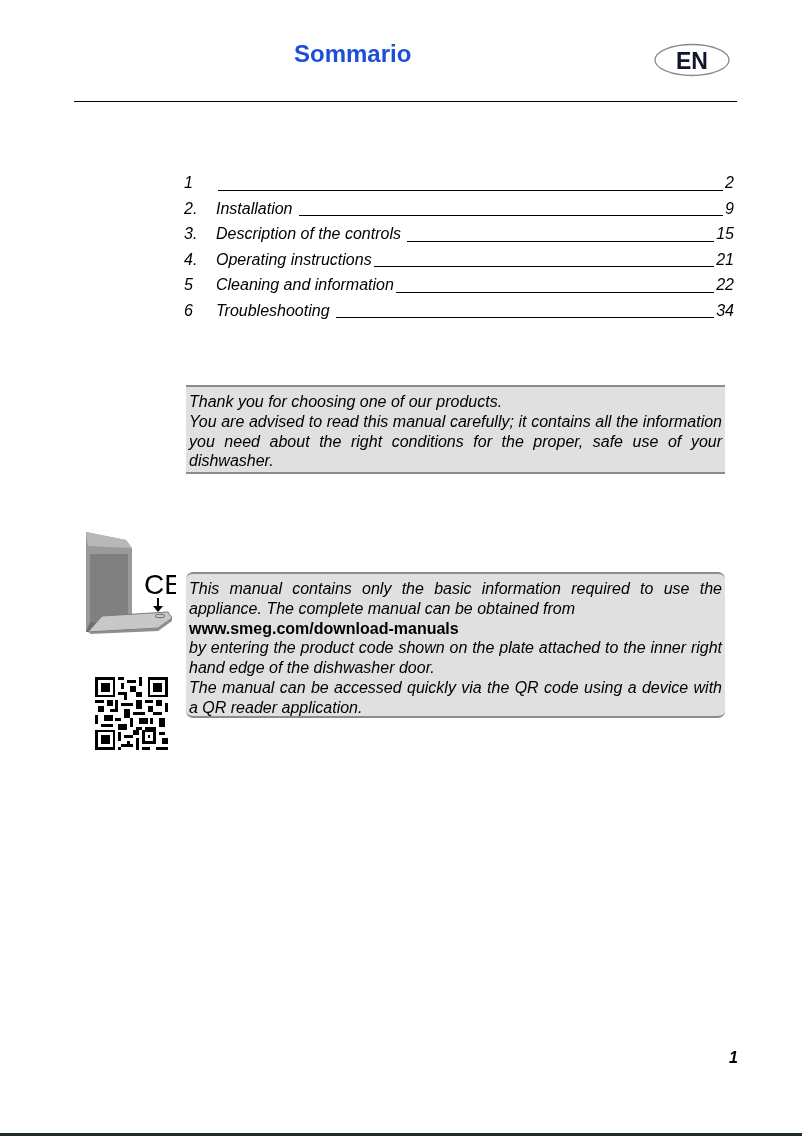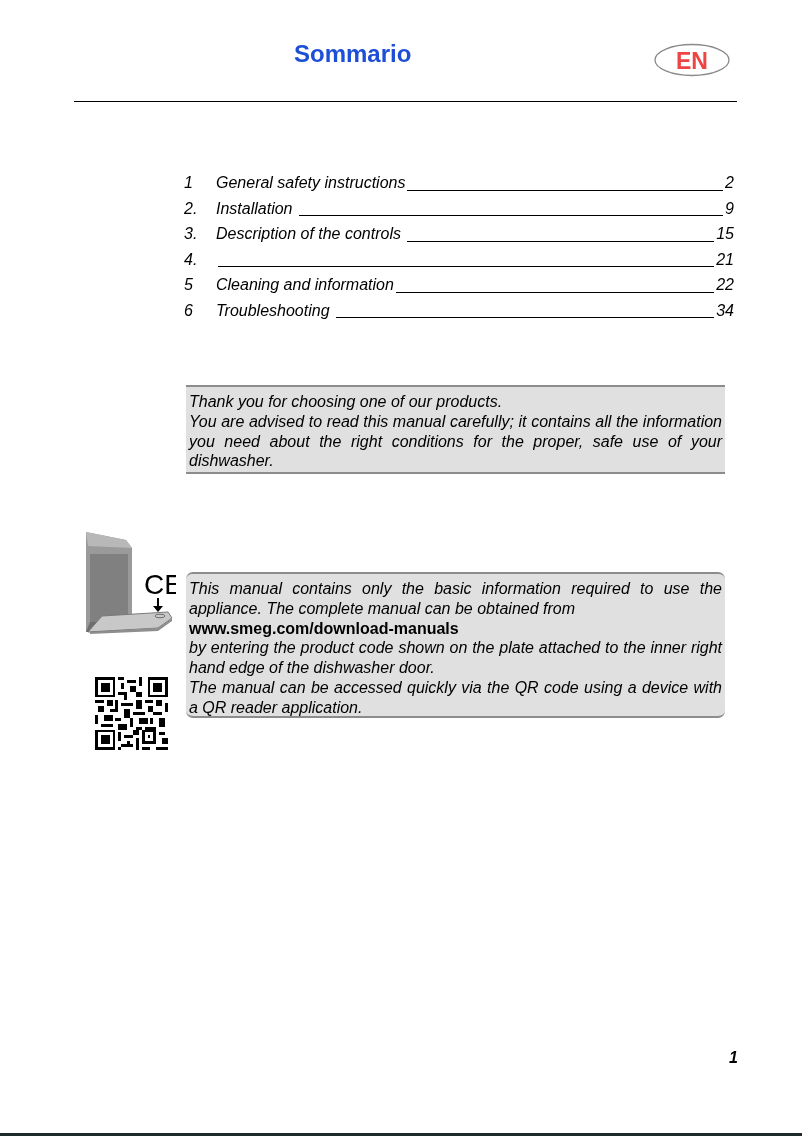--- a/index.html
+++ b/index.html
@@ -3,21 +3,21 @@
 <meta charset="utf-8">
 <style>
   html, body { margin:0; padding:0; background:#ffffff; }
   body { width:802px; height:1136px; position:relative; overflow:hidden;
          font-family:"Liberation Sans", sans-serif; color:#000; }
   .page-title { position:absolute; left:294px; top:40px; font-size:24px; font-weight:bold;
                 color:#1d4ed8; letter-spacing:0px; }
   .lang-badge { position:absolute; left:654px; top:43px; width:76px; height:34px; }
   .lang-badge svg { position:absolute; left:0; top:0; }
   .lang-text { position:absolute; left:0; top:0; width:76px; height:34px; line-height:36px;
-               text-align:center; font-size:23px; font-weight:bold; color:#ef4444; }
+               text-align:center; font-size:23px; font-weight:bold; color:#0f172a; }
   .header-rule { position:absolute; left:74px; top:101px; width:663px; height:1px; background:#000; }
 
   .toc { position:absolute; left:184px; top:172px; width:550px; }
   .toc-row { position:relative; height:25.5px; font-size:16px; font-style:italic; line-height:22px; display:flex; }
   .toc-num { width:32px; flex:none; }
   .toc-title { flex:none; white-space:pre; }
   .toc-leader { flex:1; border-bottom:1px solid #000; margin:0 2px 7px 2px; }
   .toc-page { flex:none; text-align:right; }
 
   .notice { position:absolute; left:186px; width:539px; background:#e0e0e0;
@@ -46,38 +46,38 @@
     <ellipse cx="38" cy="17" rx="37" ry="15.5" fill="none" stroke="#8a8a8a" stroke-width="1.3"></ellipse>
   </svg>
   <div class="lang-text">EN</div>
 </div>
 
 <div class="header-rule"></div>
 
 <div class="toc">
   <div class="toc-row">
     <span class="toc-num">1</span>
-    <span class="toc-title">General safety instructions</span>
     <span class="toc-leader"></span>
     <span class="toc-page">2</span>
   </div>
   <div class="toc-row">
     <span class="toc-num">2.</span>
     <span class="toc-title">Installation </span>
     <span class="toc-leader"></span>
     <span class="toc-page">9</span>
   </div>
   <div class="toc-row">
     <span class="toc-num">3.</span>
     <span class="toc-title">Description of the controls </span>
     <span class="toc-leader"></span>
     <span class="toc-page">15</span>
   </div>
   <div class="toc-row">
     <span class="toc-num">4.</span>
+    <span class="toc-title">Operating instructions</span>
     <span class="toc-leader"></span>
     <span class="toc-page">21</span>
   </div>
   <div class="toc-row">
     <span class="toc-num">5</span>
     <span class="toc-title">Cleaning and information</span>
     <span class="toc-leader"></span>
     <span class="toc-page">22</span>
   </div>
   <div class="toc-row">

